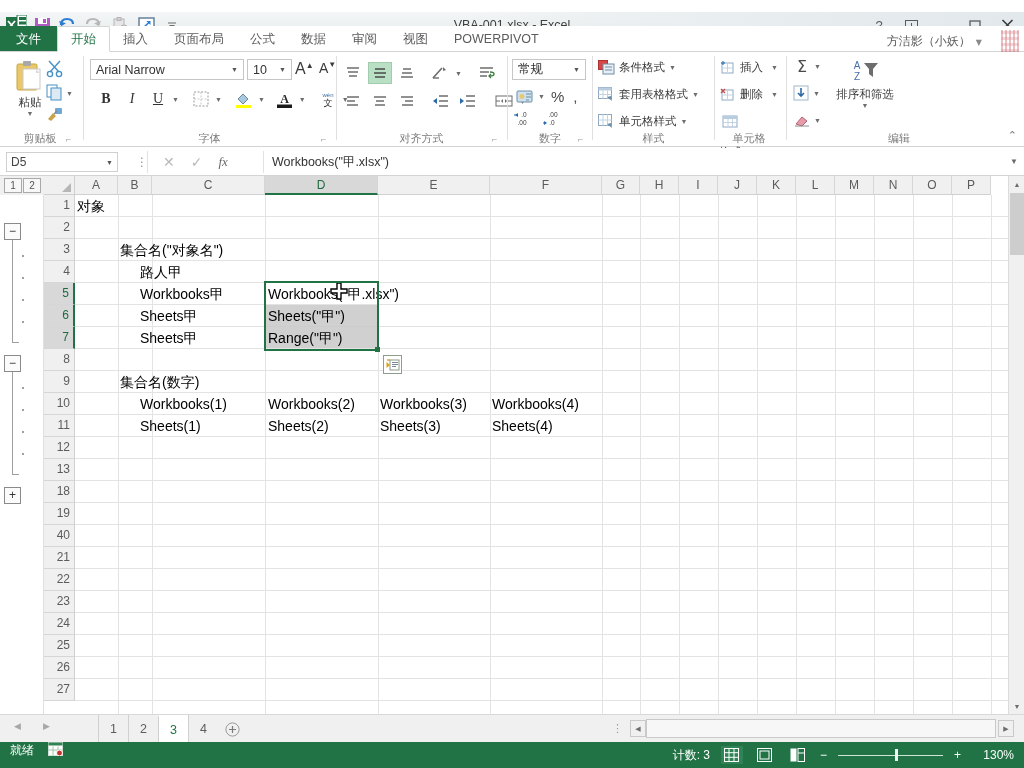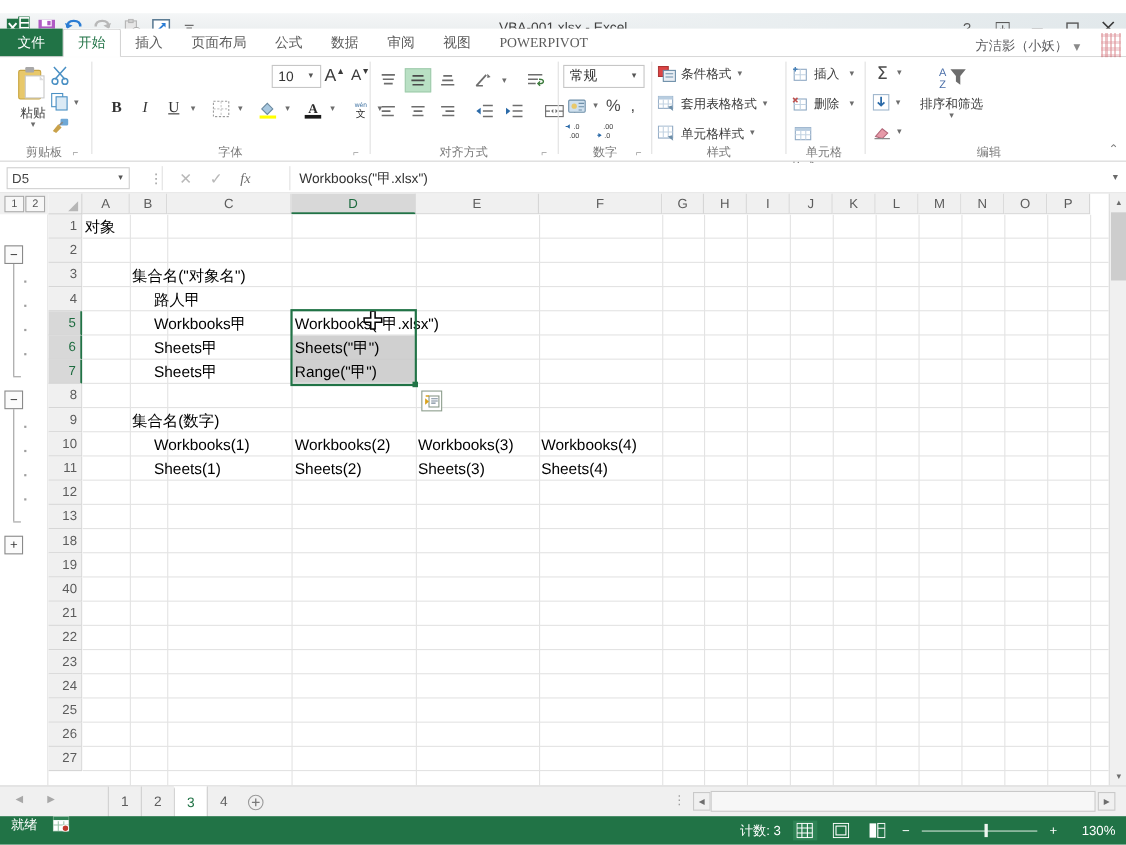--- a/index.html
+++ b/index.html
@@ -46,21 +46,21 @@
   .wm2 .caret{ font-size:8px; color:#8a8a8a; margin-left:5px; }
   .wm-stamp{
     position:absolute; right:5px; top:30px; z-index:59; width:18px;height:22px;
     background:
       repeating-linear-gradient(90deg, rgba(200,80,90,.55) 0 2px, rgba(255,255,255,0) 2px 4px),
       repeating-linear-gradient(0deg, rgba(200,80,90,.35) 0 3px, rgba(255,255,255,0) 3px 6px);
     opacity:.65;
   }
 
   
-  .tabsbar{ position:absolute; left:0; top:26px; width:1024px; height:26px; background:#fff;font-family:Liberation Serif, serif; }
+  .tabsbar{ position:absolute; left:0; top:26px; width:1024px; height:26px; background:#fff; }
   .tabs{ position:absolute; left:0; top:0; height:26px; display:flex; align-items:stretch; }
   .tab{
     padding:0 13px; height:26px; line-height:26px; font-size:12.5px; color:#5b5b5b;
     cursor:default; white-space:nowrap;
   }
   .tab.file{ background:#217346; color:#fff; font-size:12.5px; padding:0 16px; }
   .tab.active{ color:#217346; background:#fff; border:1px solid #d4d4d4; border-bottom:1px solid #fff;
                border-radius:2px 2px 0 0; line-height:24px; position:relative; z-index:3;}
   .tabline{ position:absolute; left:0; top:51px; width:1024px; height:1px; background:#d4d4d4; }
 
@@ -346,20 +346,24 @@
             <rect x="9" y="2" width="7" height="6" rx="1" fill="#6fa8d6"></rect>
             <path d="M8 8 L11 5" stroke="#888" stroke-width="1.4"></path>
           </svg>
       </div>
       <div class="glabel">剪贴板</div>
       <div class="dlauncher" style="right:4px;">⌐</div>
     </div>
     <div class="gsep" style="left:83px;"></div>
 
     <div class="rgroup" style="left:86px; width:247px;">
+      <div class="fld" style="position:absolute;left:4px;top:7px;width:154px;">
+        <span>Arial Narrow</span>
+        <span class="cv">▼</span>
+      </div>
       <div class="fld" style="position:absolute;left:161px;top:7px;width:45px;">
         <span>10</span>
         <span class="cv">▼</span>
       </div>
       <div style="position:absolute;left:209px;top:8px;font-size:16px;color:#3b3b3b;">A<sup style="font-size:8px;">▲</sup></div>
       <div style="position:absolute;left:233px;top:8px;font-size:14px;color:#3b3b3b;">A<sup style="font-size:8px;">▼</sup></div>
 
       <div style="position:absolute;left:8px;top:36px;display:flex;align-items:center;gap:2px;">
         <div class="sqbtn" style="font-weight:bold;font-family:'Liberation Serif',serif;font-size:14px;color:#333;">B</div>
         <div class="sqbtn" style="font-style:italic;font-family:'Liberation Serif',serif;font-size:14px;color:#333;">I</div>

